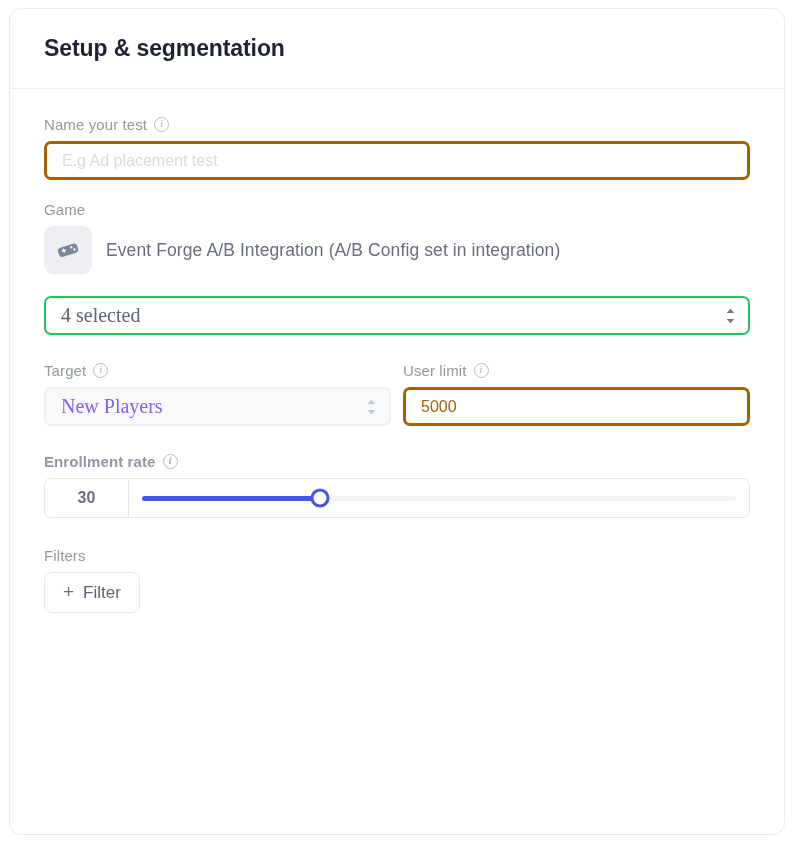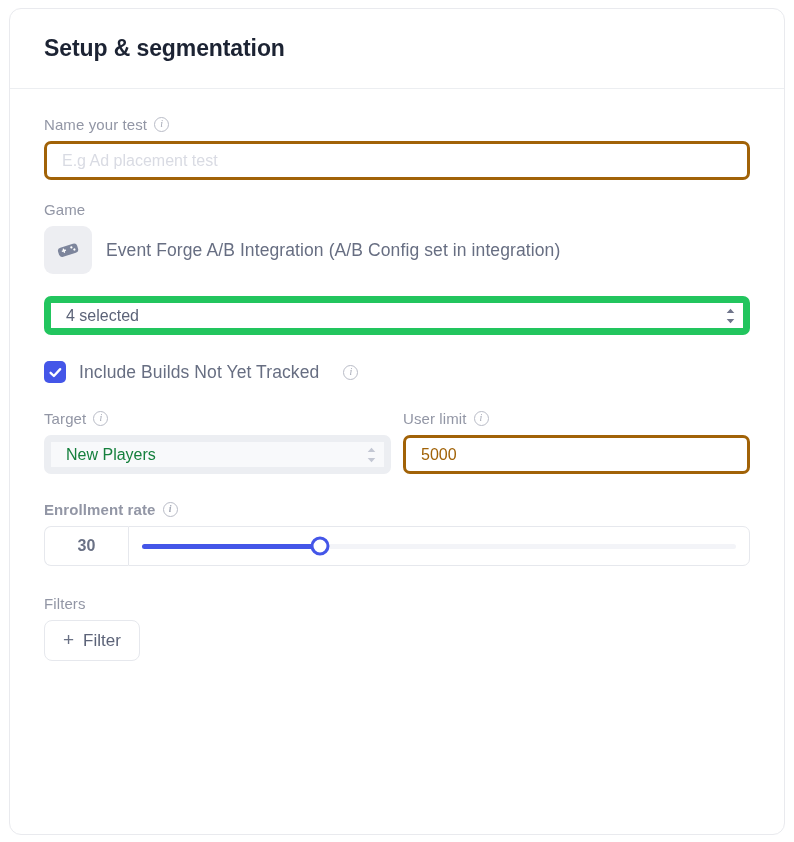--- a/index.html
+++ b/index.html
@@ -121,33 +121,34 @@
     font-size: 17.5px;
     color: #676e82;
     letter-spacing: 0.1px;
   }
 
   
   .select-wrap { position: relative; width: 100%; }
   .select-box {
     width: 100%;
     height: 39px;
-    border: 7px solid #22c55e;
+    border: 2px solid #22c55e;
     border-radius: 7px;
     background: #ffffff;
     display: flex;
     align-items: center;
     padding: 0 15px;
-    font-size: 16px;
+    font-size: 20px;
     color: #5c6378;
     cursor: pointer;
+    font-family: Liberation Serif, serif;
   }
   .select-box.disabled {
     background: #f8f9fb;
-    color: #15803d;
+    color: #8b5cf6;
     border-color: #eceef2;
   }
   .chev {
     position: absolute;
     right: 14px;
     top: 50%;
     transform: translateY(-50%);
     width: 11px;
     height: 17px;
     pointer-events: none;
@@ -316,29 +317,20 @@
           <div class="select-box">
             <span>4 selected</span>
           </div>
           <svg class="chev" viewBox="0 0 11 17">
             <path d="M5.5 1.2 L9.3 5.6 L1.7 5.6 Z" fill="#6f748a"></path>
             <path d="M5.5 15.8 L9.3 11.4 L1.7 11.4 Z" fill="#6f748a"></path>
           </svg>
         </div>
       </div>
 
-      <div class="check-row">
-        <span class="checkbox">
-          <svg width="15" height="15" viewBox="0 0 15 15">
-            <path d="M2.6 7.8 L5.9 11 L12.2 4.1" stroke="#ffffff" stroke-width="2.3" fill="none" stroke-linecap="round" stroke-linejoin="round"></path>
-          </svg>
-        </span>
-        <span class="check-label">Include Builds Not Yet Tracked</span>
-        <span class="info-icon"></span>
-      </div>
 
       <div class="row2">
         <div class="col">
           <div class="label-row">
             <span class="label">Target</span>
             <span class="info-icon"></span>
           </div>
           <div class="select-wrap">
             <div class="select-box disabled">
               <span>New Players</span>

